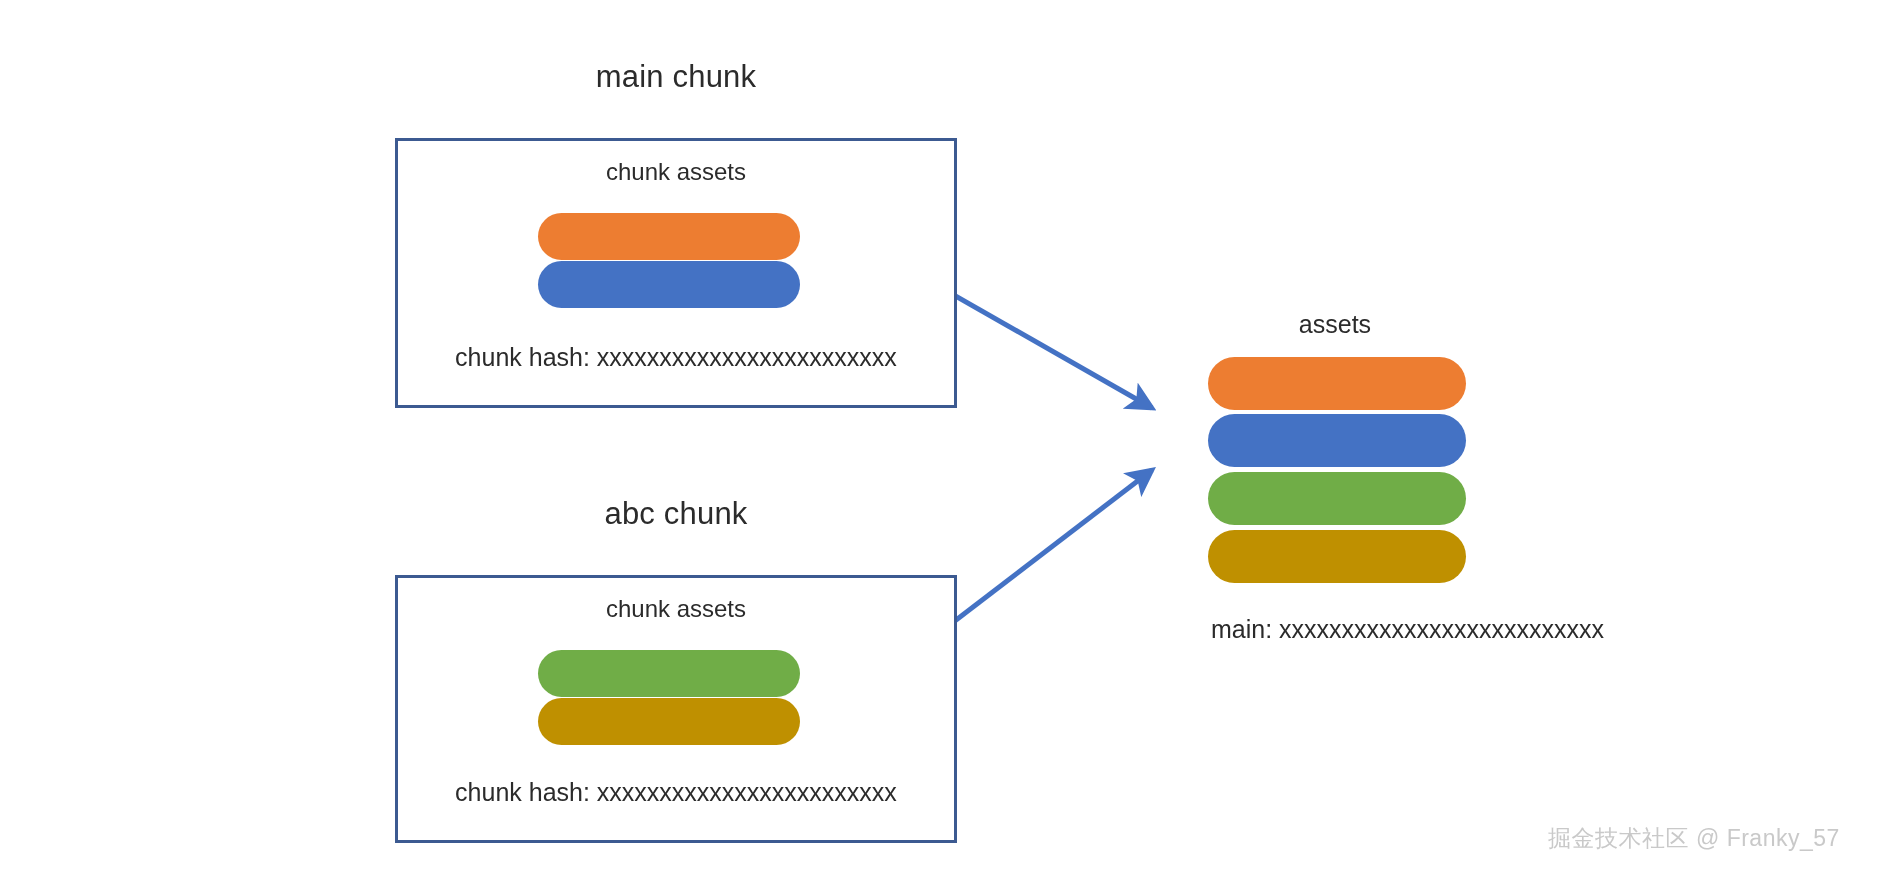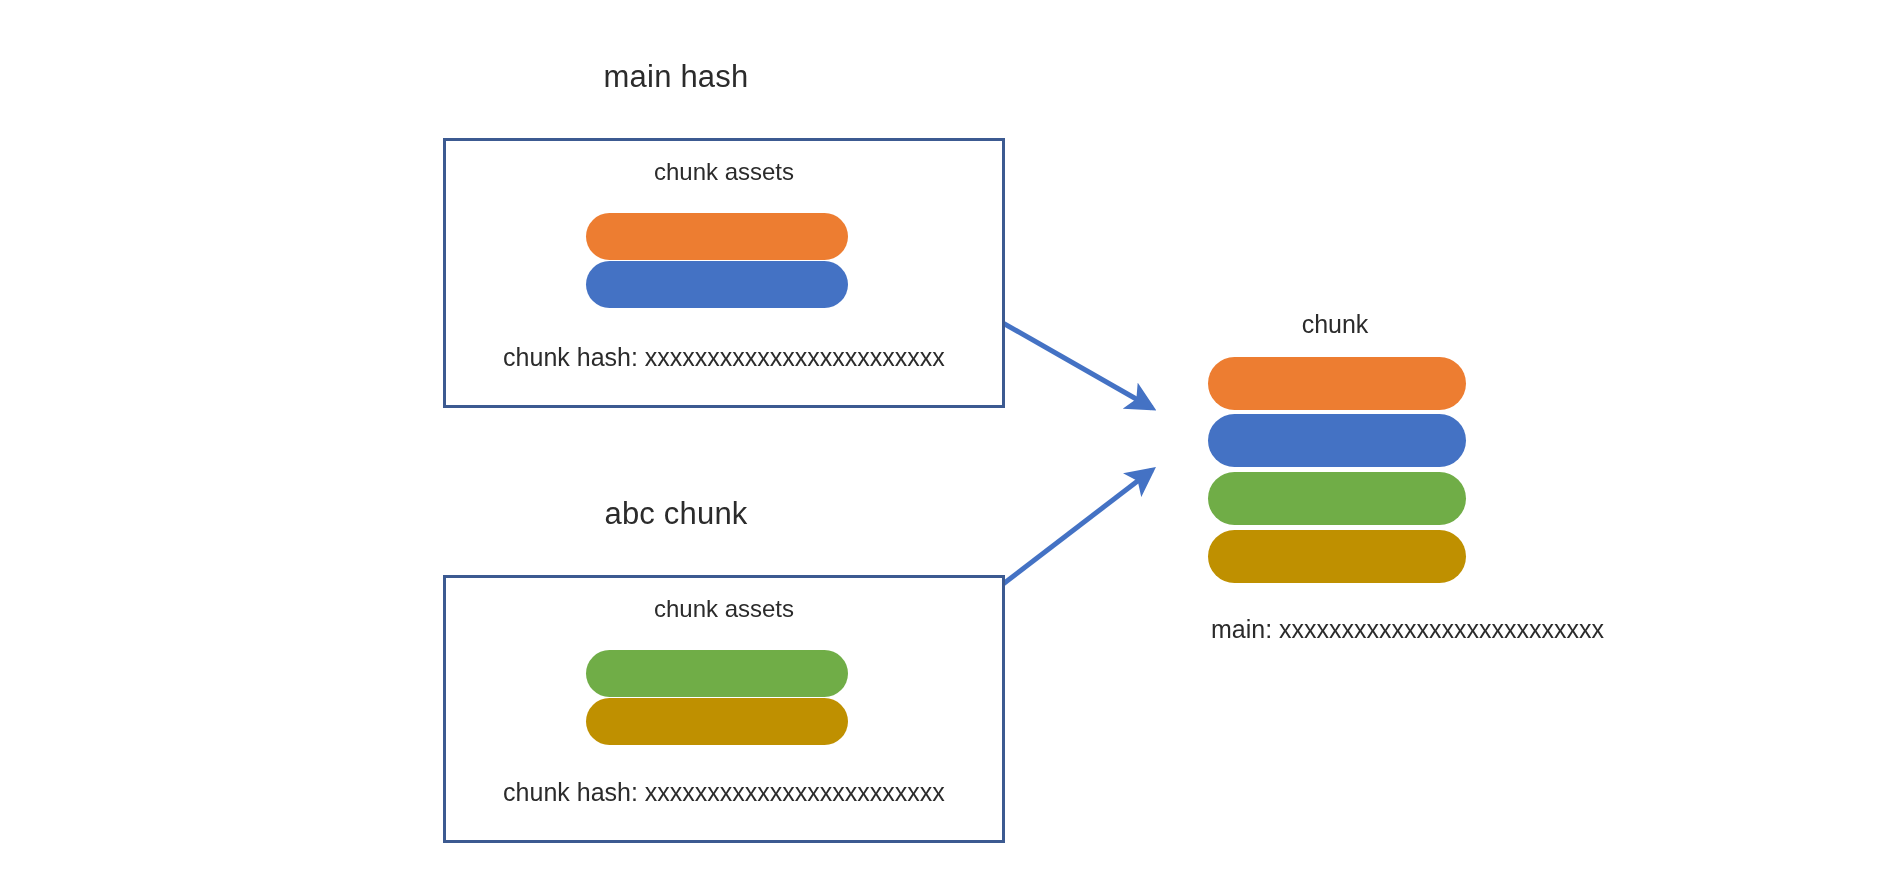--- a/index.html
+++ b/index.html
@@ -29,21 +29,20 @@
     letter-spacing: 0.2px;
     white-space: nowrap;
   }
 
   
   .chunk-box {
     position: absolute;
     border: 3px solid #3C5A91;
     background: #ffffff;
     box-sizing: border-box;
-    margin-left: 48px;
   }
 
   .box-label {
     position: absolute;
     width: 100%;
     text-align: center;
     font-size: 24px;
     color: #2b2b2b;
     white-space: nowrap;
   }
@@ -105,21 +104,21 @@
   <svg class="arrow-layer" viewBox="0 0 1889 883" width="1889" height="883">
     <defs>
       <marker id="arrowhead" markerWidth="6" markerHeight="6" refX="5" refY="3" orient="auto" markerUnits="strokeWidth">
         <path d="M0,0 L6,3 L0,6 L1.4,3 z" fill="#4472C4"></path>
       </marker>
     </defs>
     <line x1="845" y1="233" x2="1152" y2="408" stroke="#4472C4" stroke-width="5" marker-end="url(#arrowhead)"></line>
     <line x1="845" y1="705" x2="1152" y2="470" stroke="#4472C4" stroke-width="5" marker-end="url(#arrowhead)"></line>
   </svg>
 
-  <div class="section-title" style="left:395px; top:60px; width:562px;">main hash</div>
+  <div class="section-title" style="left:395px; top:60px; width:562px;">main chunk</div>
 
   <div class="chunk-box" style="left:395px; top:138px; width:562px; height:270px;">
 
     <div class="box-label" style="left:0; top:17px;">chunk assets</div>
 
     <div class="pill" style="left:140px; top:72px; width:262px; height:47px; background:#ED7D31;"></div>
 
     <div class="pill" style="left:140px; top:120px; width:262px; height:47px; background:#4472C4;"></div>
 
     <div class="hash-text" style="left:0; top:202px;">chunk hash: xxxxxxxxxxxxxxxxxxxxxxxx</div>
@@ -131,25 +130,26 @@
 
     <div class="box-label" style="left:0; top:17px;">chunk assets</div>
 
     <div class="pill" style="left:140px; top:72px; width:262px; height:47px; background:#70AD47;"></div>
 
     <div class="pill" style="left:140px; top:120px; width:262px; height:47px; background:#BF9000;"></div>
 
     <div class="hash-text" style="left:0; top:200px;">chunk hash: xxxxxxxxxxxxxxxxxxxxxxxx</div>
   </div>
 
-  <div class="stack-title" style="left:1208px; top:310px; width:254px;">chunk</div>
+  <div class="stack-title" style="left:1208px; top:310px; width:254px;">assets</div>
 
   <div style="position:absolute; left:1208px; top:357px; width:258px; height:226px;">
     <div class="pill" style="left:0; top:0px; width:258px; height:53px; background:#ED7D31;"></div>
     <div class="pill" style="left:0; top:57px; width:258px; height:53px; background:#4472C4;"></div>
     <div class="pill" style="left:0; top:115px; width:258px; height:53px; background:#70AD47;"></div>
     <div class="pill" style="left:0; top:173px; width:258px; height:53px; background:#BF9000;"></div>
   </div>
 
   <div class="stack-hash" style="left:1211px; top:615px;">main: xxxxxxxxxxxxxxxxxxxxxxxxxx</div>
 
+  <div class="watermark" style="left:1548px; top:823px;">掘金技术社区 @ Franky_57</div>
 
 </div>
 
 </body></html>

